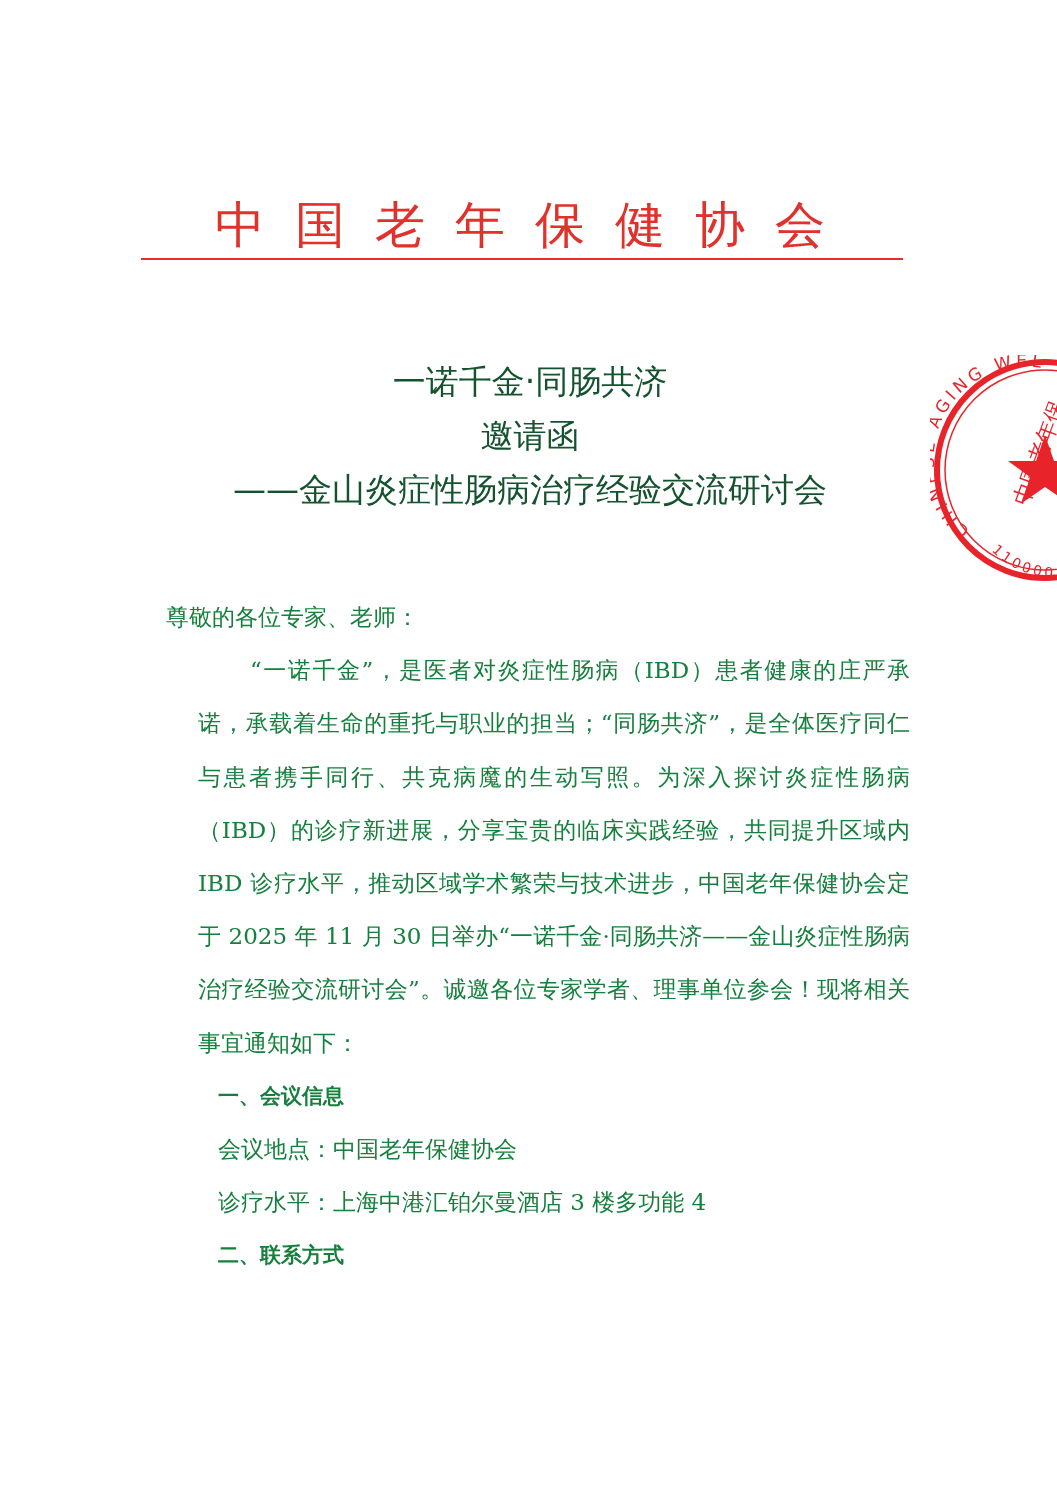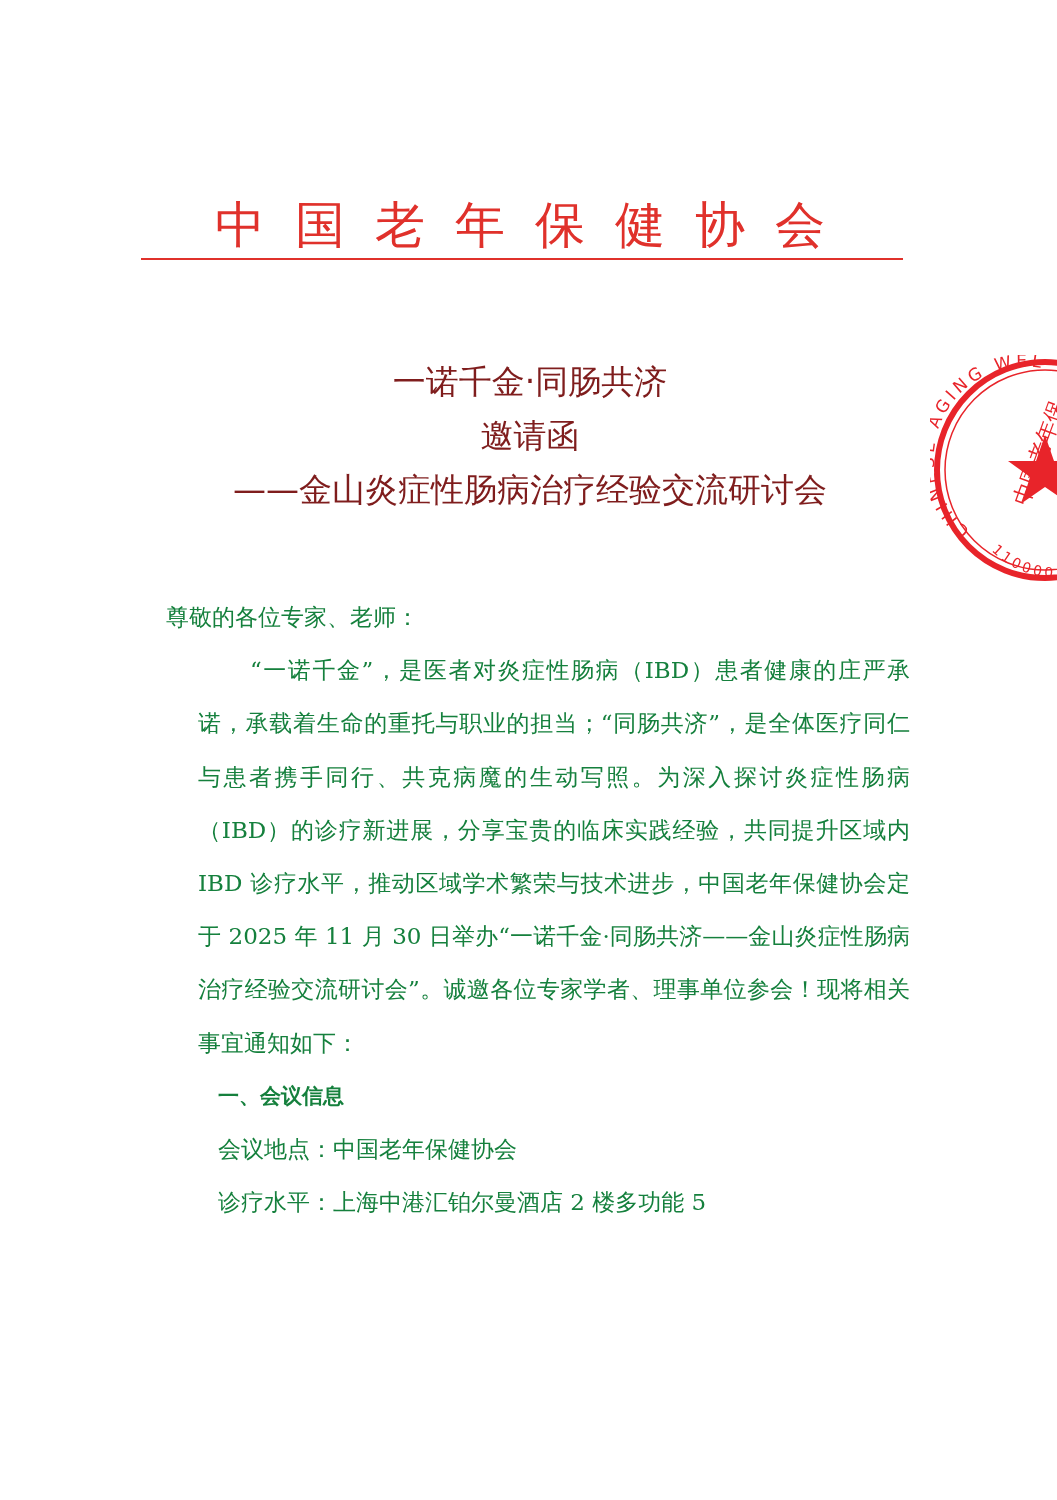--- a/index.html
+++ b/index.html
@@ -10,21 +10,21 @@
   .letterhead {
     position: absolute; left: 140px; top: 190px; width: 762px; text-align: center;
     color: #e0312b; font-family: "DejaVu Sans", "Liberation Sans", sans-serif;
     font-size: 50px; letter-spacing: 30px; line-height: 70px; text-indent: 28px;
   }
   .letterhead-rule {
     position: absolute; left: 141px; top: 258px; width: 762px; height: 2px; background: #e0312b;
   }
   .title-block {
     position: absolute; left: 140px; top: 355px; width: 780px; text-align: center;
-    font-family: "DejaVu Sans", "Liberation Sans", sans-serif; font-size: 33px; line-height: 54px; color: #7f1d1d;
+    font-family: "DejaVu Sans", "Liberation Sans", sans-serif; font-size: 33px; line-height: 54px; color: #14532d;
   }
   .title-block div { white-space: nowrap; }
   .body-text {
     position: absolute; left: 166px; top: 591px; width: 744px;
     font-size: 23px; line-height: 53.2px; color: #15803d;
   }
   .para { text-align: justify; text-align-last: left; margin-left: 32px; }
   .indent { text-indent: 52px; }
   .section-h {
     padding-left: 52px; font-family: "DejaVu Sans", "Liberation Sans", sans-serif; font-weight: bold; font-size: 21px;
@@ -65,16 +65,17 @@
 
 <div class="body-text">
   <div>尊敬的各位专家、老师：</div>
   <div class="para indent">“一诺千金”，是医者对炎症性肠病（IBD）患者健康的庄严承诺，承载着生命的重托与职业的担当；“同肠共济”，是全体医疗同仁与患者携手同行、共克病魔的生动写照。为深入探讨炎症性肠病（IBD）的诊疗新进展，分享宝贵的临床实践经验，共同提升区域内 IBD 诊疗水平，推动区域学术繁荣与技术进步，中国老年保健协会定于 2025 年 11 月 30 日举办“一诺千金·同肠共济——金山炎症性肠病治疗经验交流研讨会”。诚邀各位专家学者、理事单位参会！现将相关事宜通知如下：</div>
 
   <div class="section-h">一、会议信息</div>
   <div class="item">
     <span>会议地点：</span><span>中国老年保健协会</span>
   </div>
   <div class="item">
-    <span>诊疗水平：</span><span>上海中港汇铂尔曼酒店 2 楼多功能 5</span>
+    <span>诊疗水平：</span><span>上海中港汇铂尔曼酒店 3 楼多功能 4</span>
   </div>
 
+  <div class="section-h">二、联系方式</div>
 </div>
 
 </body></html>

